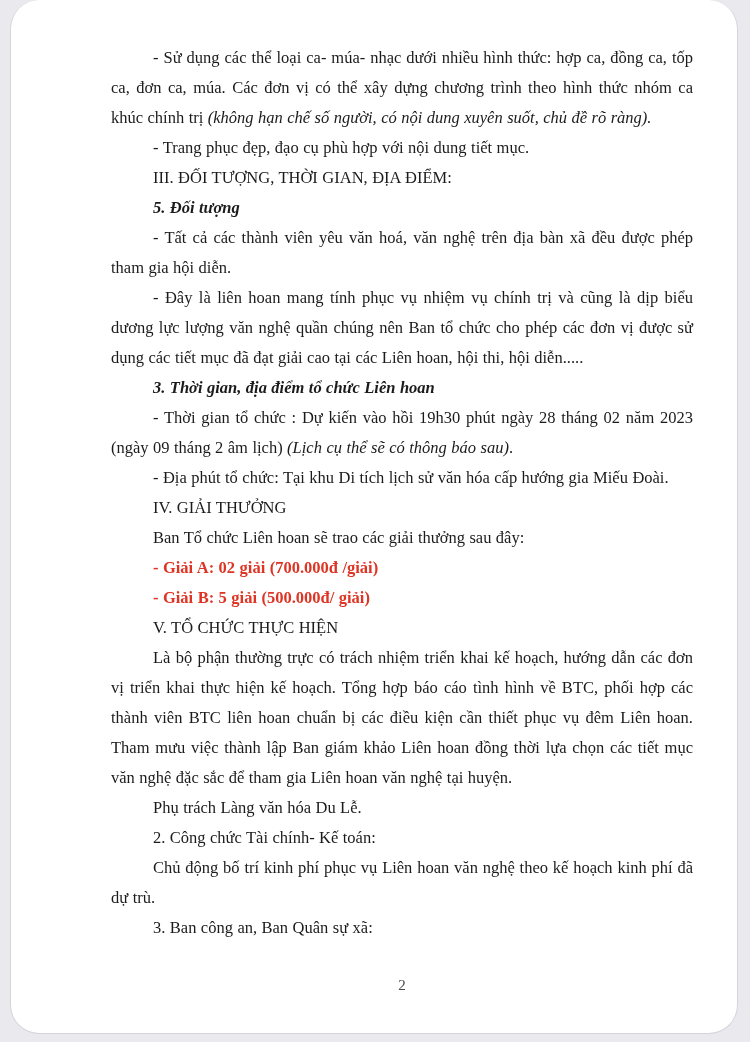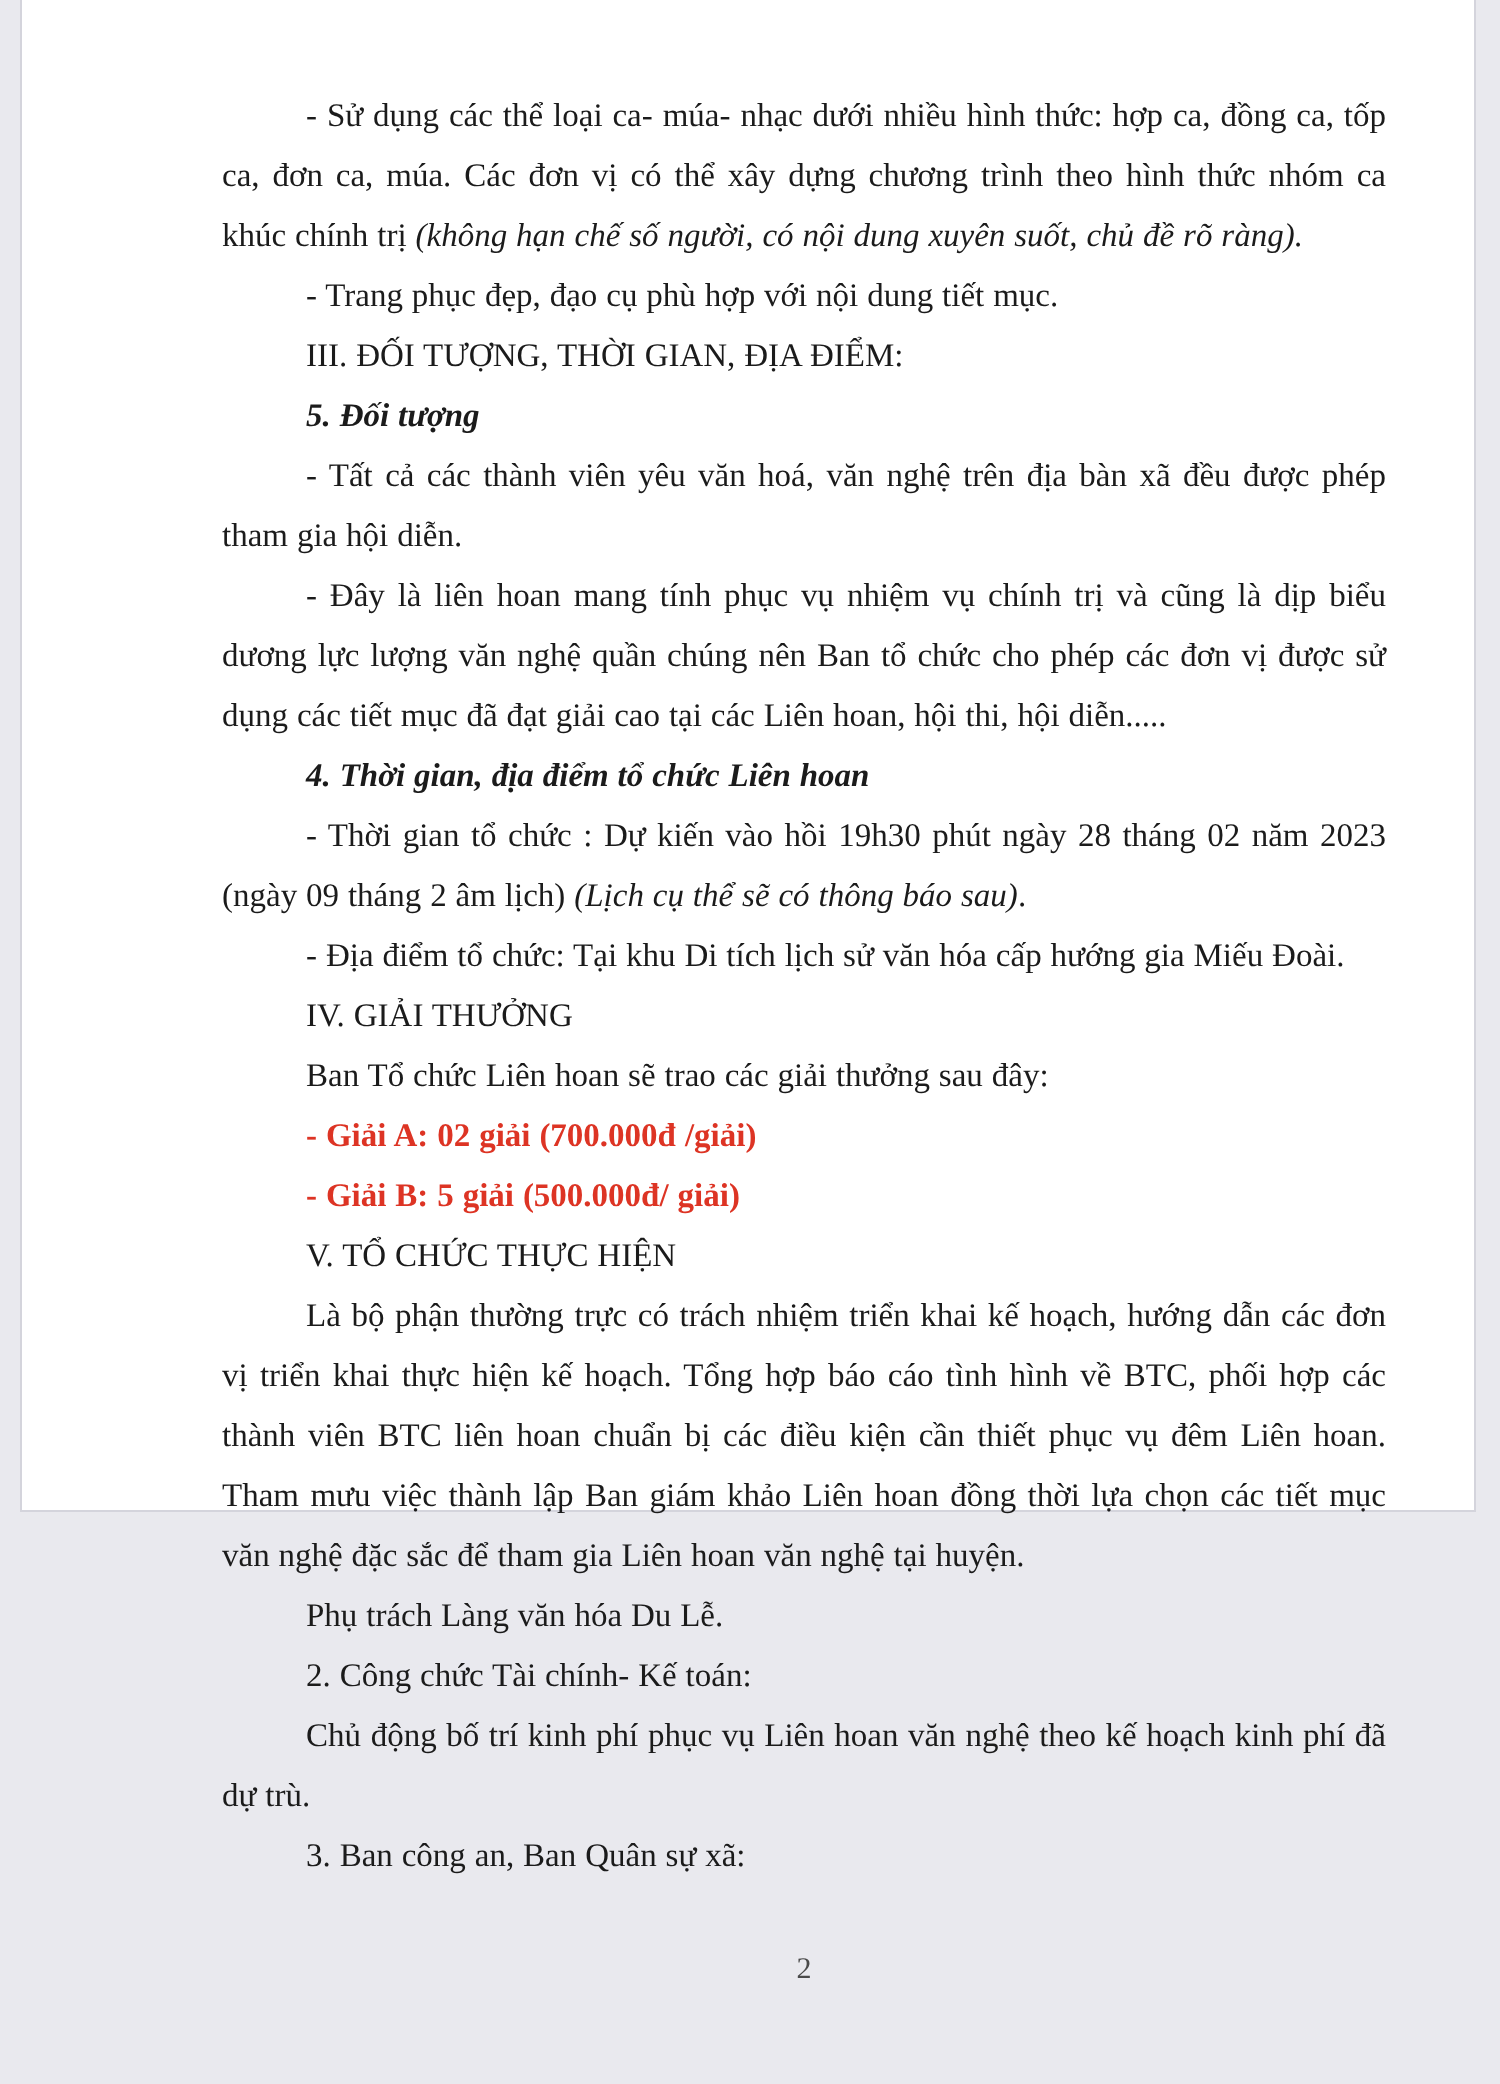--- a/index.html
+++ b/index.html
@@ -8,26 +8,27 @@
     width: 750px;
     height: 1042px;
     overflow: hidden;
     background: var(--bg, #e9e9ee);
   }
   .paper {
     position: absolute;
     left: 10px;
     top: 0;
     width: 728px;
-    height: 756px;
+    height: 1034px;
     box-sizing: border-box;
     background: var(--paper, #ffffff);
     border-left: 1px solid var(--edge, #d4d4dc);
     border-right: 1px solid var(--edge, #d4d4dc);
     border-bottom: 1px solid var(--edge, #d4d4dc);
+    border-radius: 29px;
   }
   .doc-body {
     position: absolute;
     left: 100px;
     top: 43px;
     width: 582px;
   }
   .doc-body p {
     margin: 0;
     padding: 0;
@@ -61,23 +62,23 @@
 <body>
 
 <div class="paper">
   <div class="doc-body">
       <p><span class="run">- Sử dụng các thể loại ca- múa- nhạc dưới nhiều hình thức: hợp ca, đồng ca, tốp ca, đơn ca, múa. Các đơn vị có thể xây dựng chương trình theo hình thức nhóm ca khúc chính trị </span><span class="run i">(không hạn chế số người, có nội dung xuyên suốt, chủ đề rõ ràng).</span></p>
       <p><span class="run">- Trang phục đẹp, đạo cụ phù hợp với nội dung tiết mục.</span></p>
       <p><span class="run b">III. ĐỐI TƯỢNG, THỜI GIAN, ĐỊA ĐIỂM:</span></p>
       <p><span class="run bi">5. Đối tượng</span></p>
       <p><span class="run">- Tất cả các thành viên yêu văn hoá, văn nghệ trên địa bàn xã đều được phép tham gia hội diễn.</span></p>
       <p><span class="run">- Đây là liên hoan mang tính phục vụ nhiệm vụ chính trị và cũng là dịp biểu dương lực lượng văn nghệ quần chúng nên Ban tổ chức cho phép các đơn vị được sử dụng các tiết mục đã đạt giải cao tại các Liên hoan, hội thi, hội diễn.....</span></p>
-      <p><span class="run bi">4. Thời gian, địa điểm tổ chức Liên hoan</span></p>
+      <p><span class="run bi">3. Thời gian, địa điểm tổ chức Liên hoan</span></p>
       <p><span class="run">- Thời gian tổ chức : Dự kiến vào hồi </span><span class="run b">19h30 phút ngày 28 tháng 02 năm 2023 (ngày 09 tháng 2 âm lịch) </span><span class="run i">(Lịch cụ thể sẽ có thông báo sau)</span><span class="run">.</span></p>
-      <p><span class="run">- Địa điểm tổ chức: </span><span class="run b">Tại khu Di tích lịch sử văn hóa cấp hướng gia Miếu Đoài.</span></p>
+      <p><span class="run">- Địa phút tổ chức: </span><span class="run b">Tại khu Di tích lịch sử văn hóa cấp hướng gia Miếu Đoài.</span></p>
       <p><span class="run b">IV. GIẢI THƯỞNG</span></p>
       <p><span class="run">Ban Tổ chức Liên hoan sẽ trao các giải thưởng sau đây:</span></p>
       <p><span class="run r">- Giải A: 02 giải (700.000đ /giải)</span></p>
       <p><span class="run r">- Giải B: 5 giải (500.000đ/ giải)</span></p>
       <p><span class="run b">V. TỔ CHỨC THỰC HIỆN</span></p>
       <p><span class="run">Là bộ phận thường trực có trách nhiệm triển khai kế hoạch, hướng dẫn các đơn vị triển khai thực hiện kế hoạch. Tổng hợp báo cáo tình hình về BTC, phối hợp các thành viên BTC liên hoan chuẩn bị các điều kiện cần thiết phục vụ đêm Liên hoan. Tham mưu việc thành lập Ban giám khảo Liên hoan đồng thời lựa chọn các tiết mục văn nghệ đặc sắc để tham gia Liên hoan văn nghệ tại huyện.</span></p>
       <p><span class="run">Phụ trách Làng văn hóa Du Lễ.</span></p>
       <p><span class="run b">2. Công chức Tài chính- Kế toán:</span></p>
       <p><span class="run">Chủ động bố trí kinh phí phục vụ Liên hoan văn nghệ theo kế hoạch kinh phí đã dự trù.</span></p>
       <p><span class="run b">3. Ban công an, Ban Quân sự xã:</span></p>

